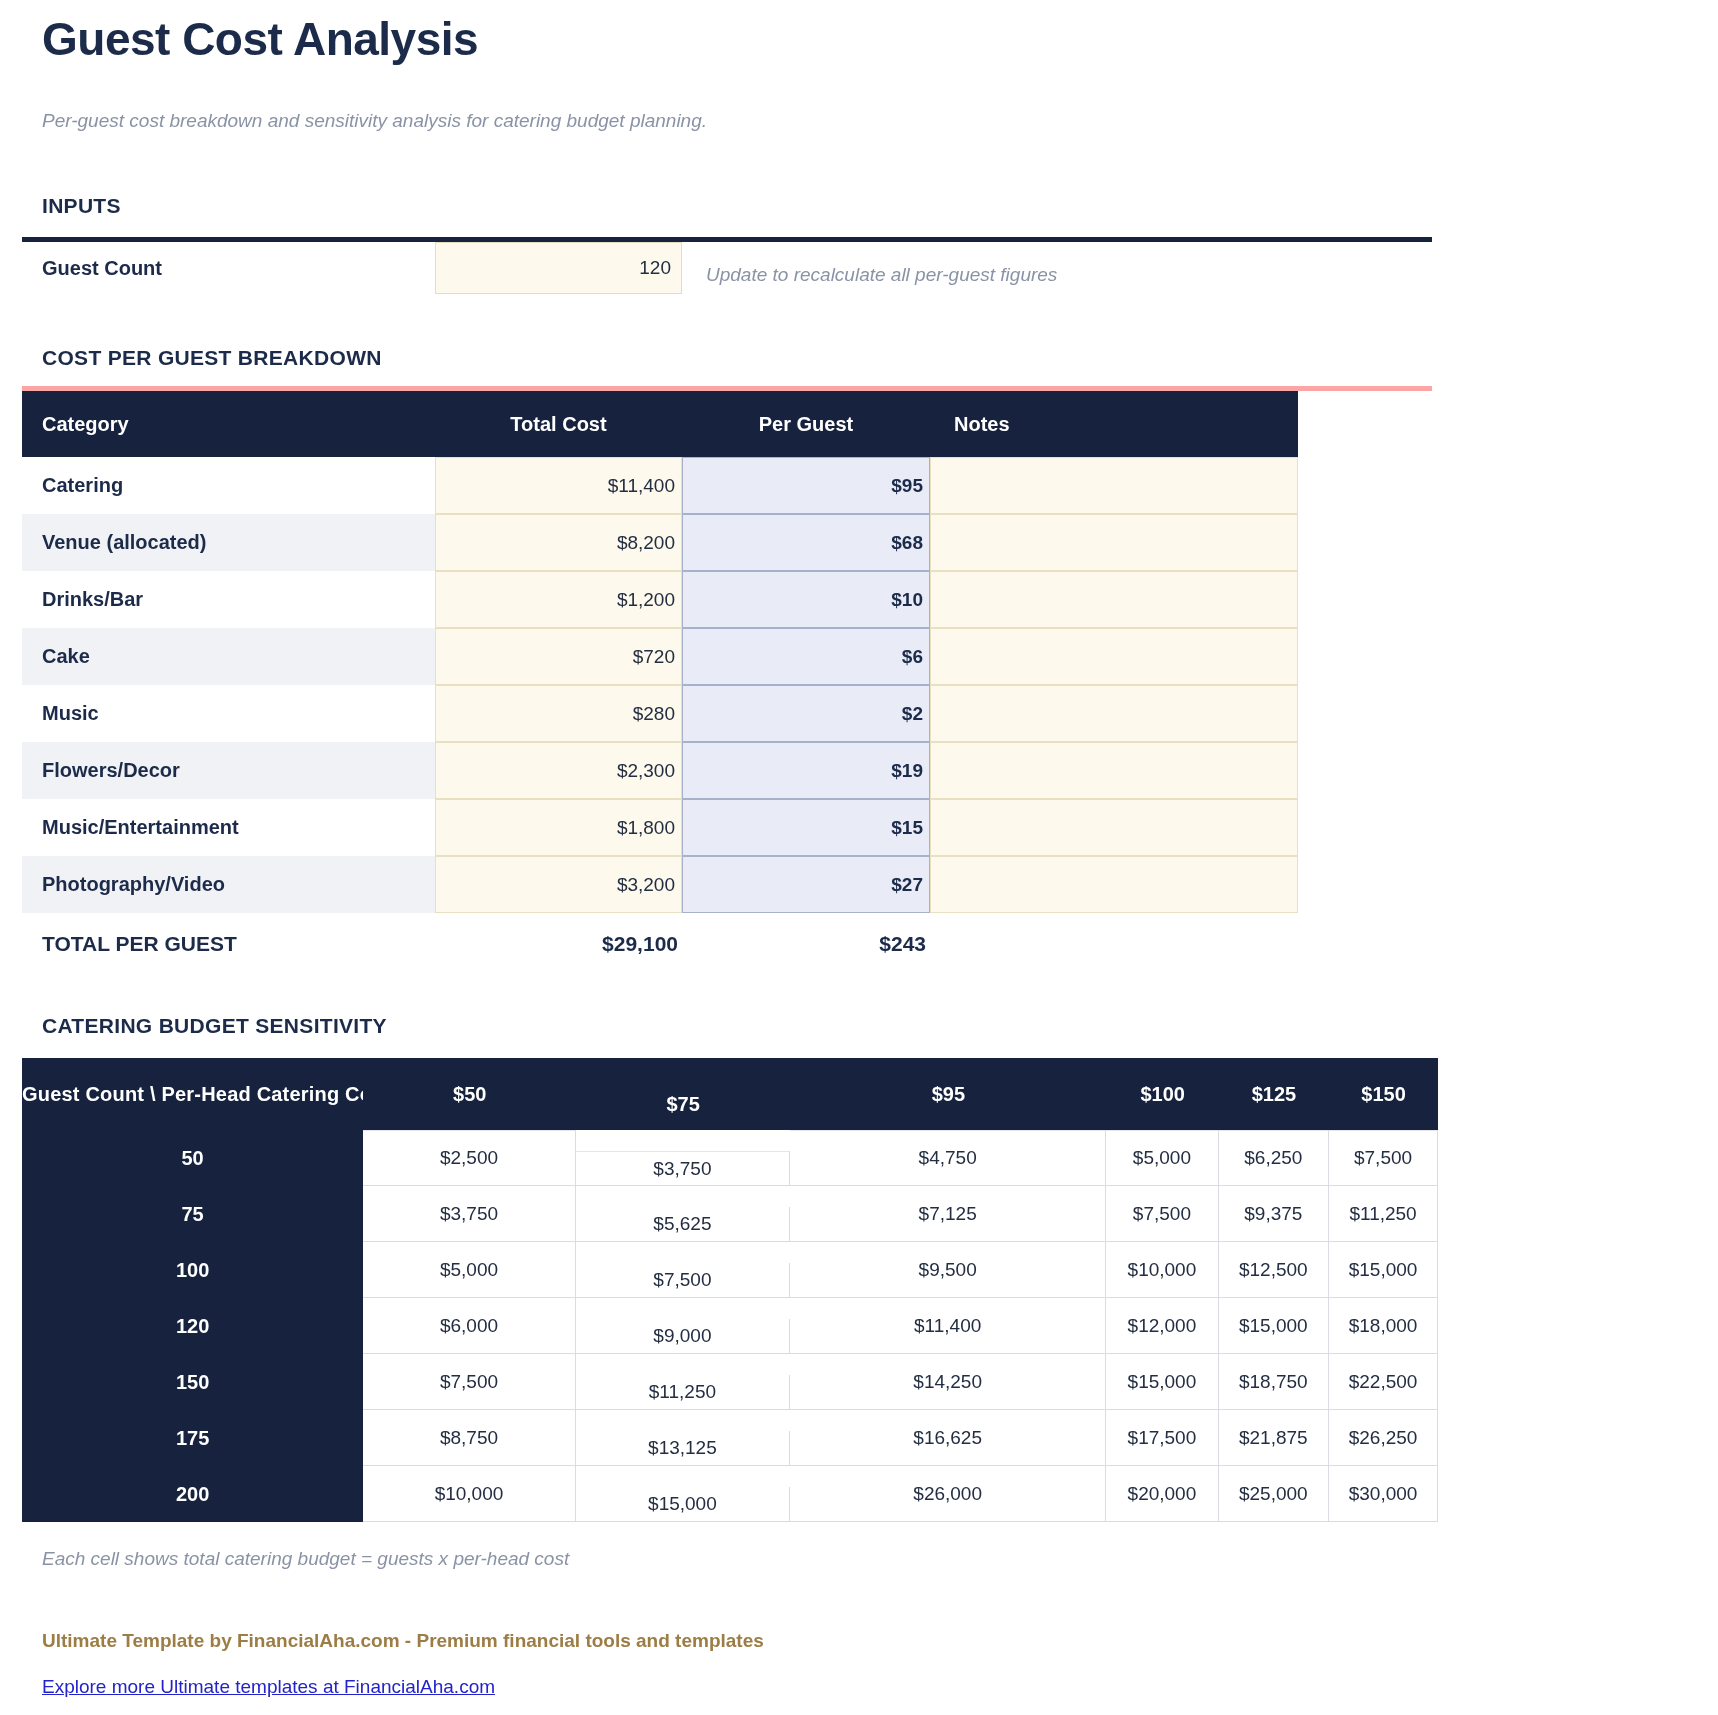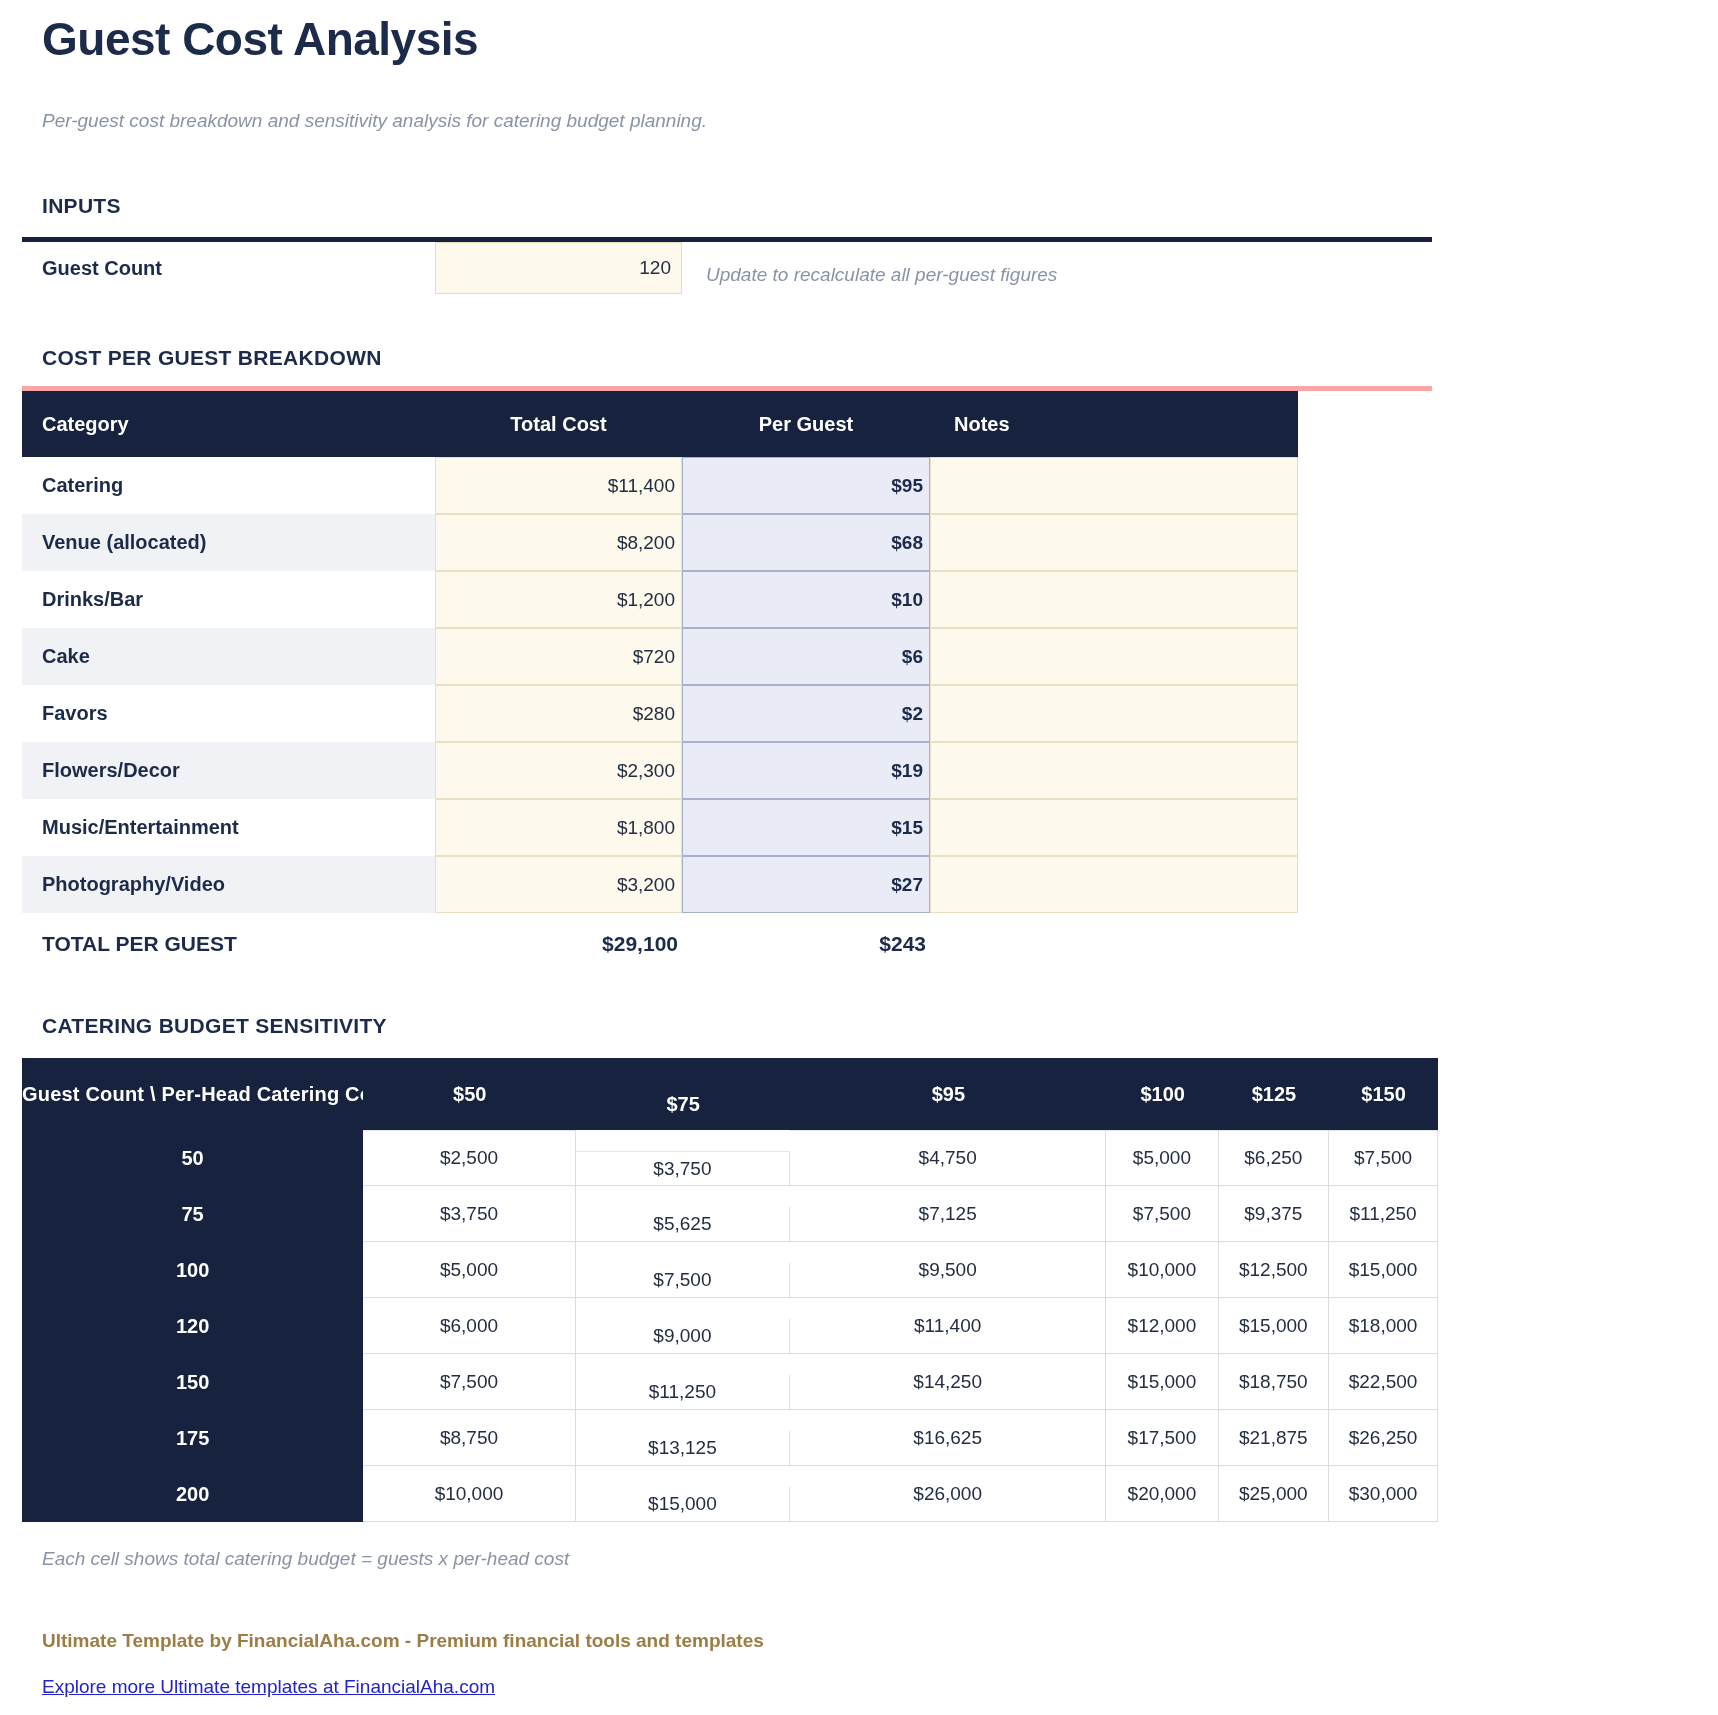--- a/index.html
+++ b/index.html
@@ -160,21 +160,21 @@
         <div class="cell-pg">$10</div>
         <div class="cell-notes"></div>
       </div>
       <div class="b-row stripe">
         <div class="cell-cat">Cake</div>
         <div class="cell-total">$720</div>
         <div class="cell-pg">$6</div>
         <div class="cell-notes"></div>
       </div>
       <div class="b-row">
-        <div class="cell-cat">Favors</div>
+        <div class="cell-cat">Music</div>
         <div class="cell-total">$280</div>
         <div class="cell-pg">$2</div>
         <div class="cell-notes"></div>
       </div>
       <div class="b-row stripe">
         <div class="cell-cat">Flowers/Decor</div>
         <div class="cell-total">$2,300</div>
         <div class="cell-pg">$19</div>
         <div class="cell-notes"></div>
       </div>

